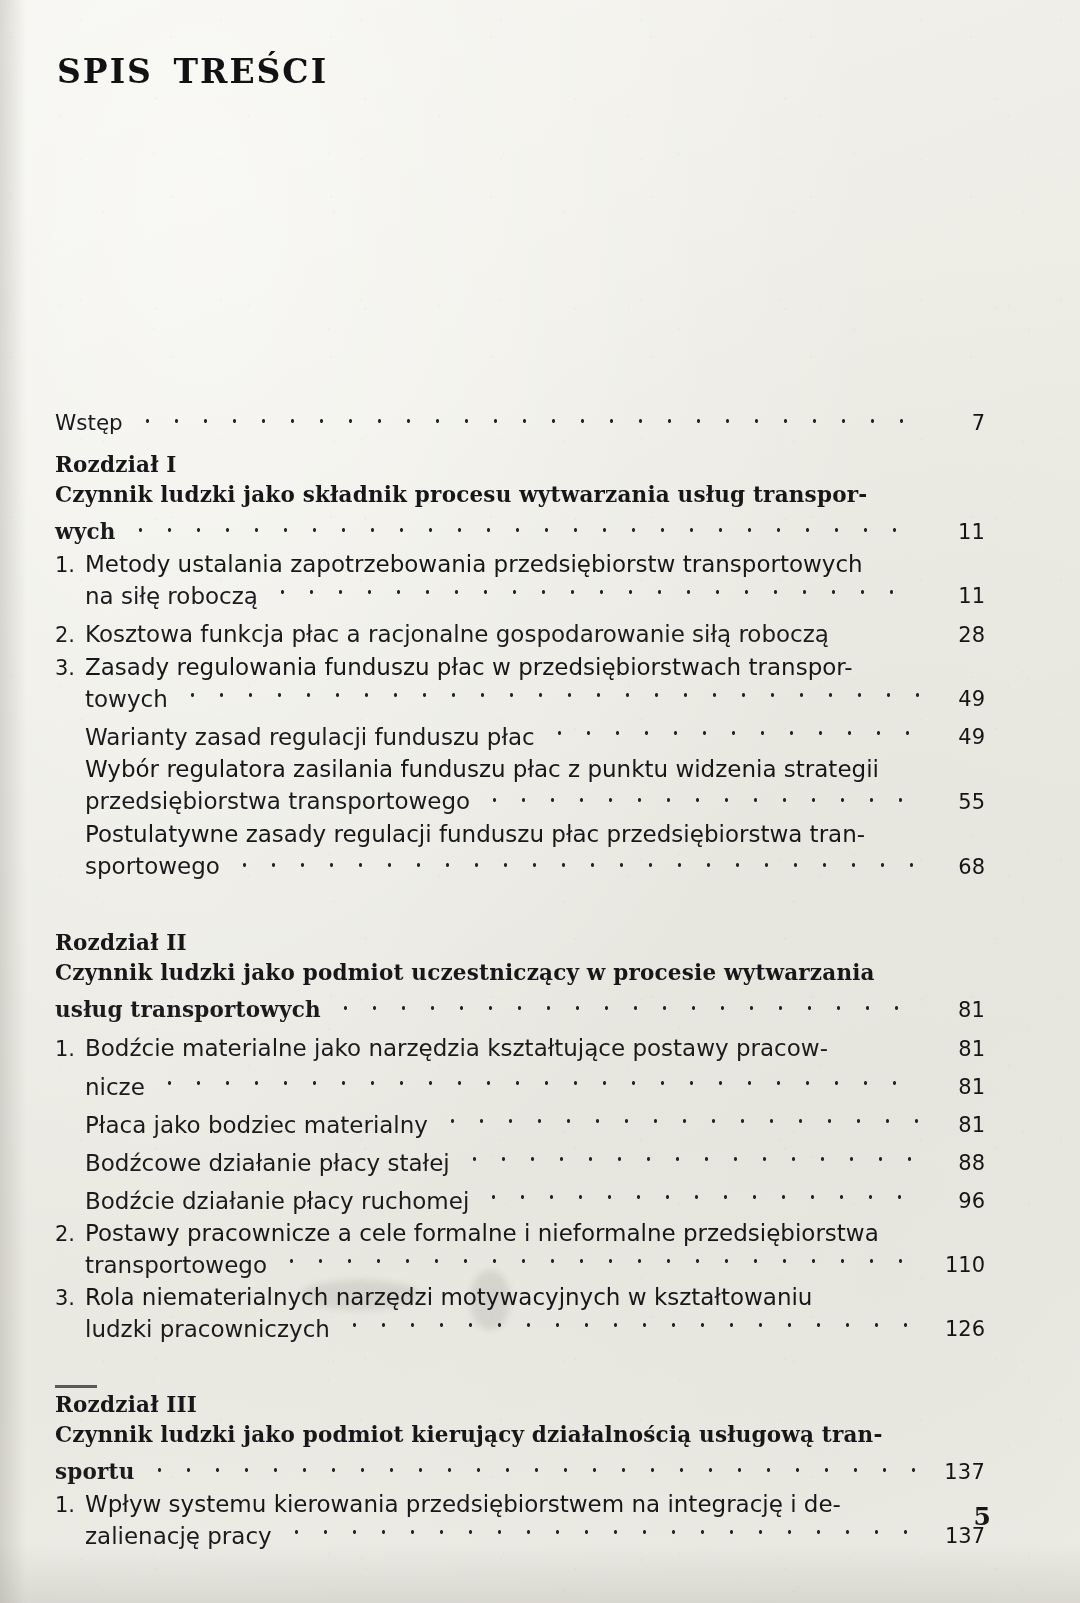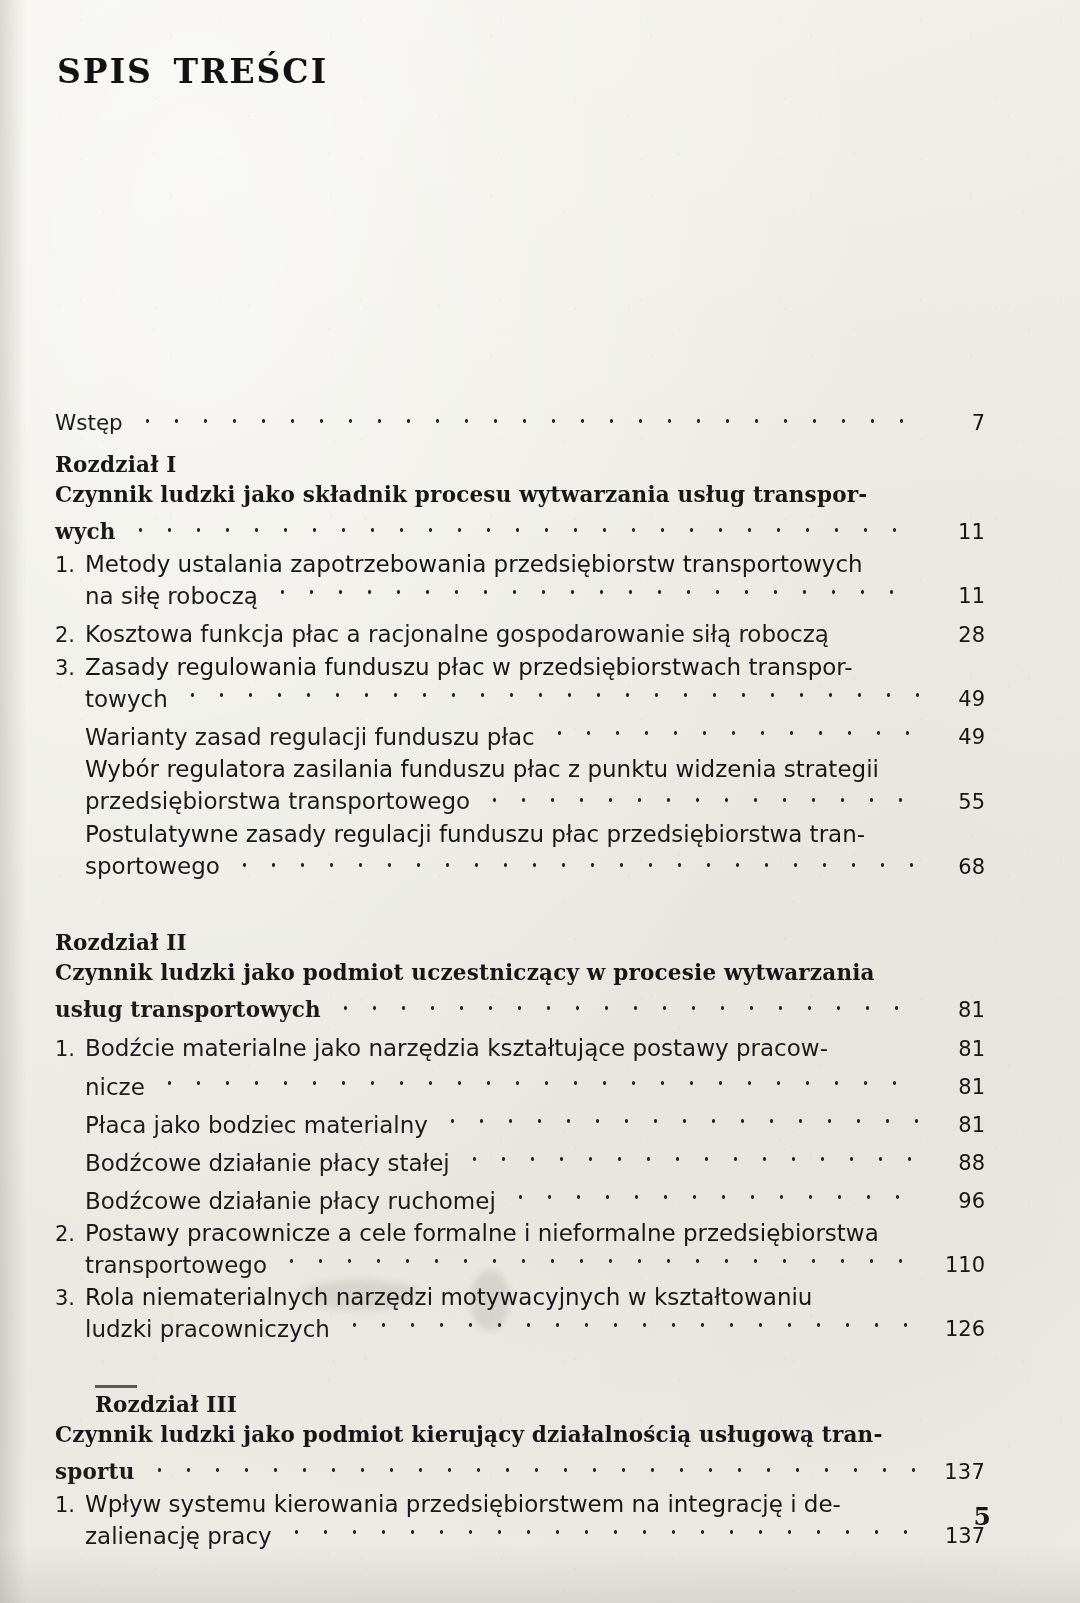--- a/index.html
+++ b/index.html
@@ -269,21 +269,21 @@
           <span class="pageno">81</span>
         </div>
 
         <div class="entry indent1">
           <span class="txt sub">Bodźcowe  działanie  płacy  stałej</span>
           <span class="leaders"></span>
           <span class="pageno">88</span>
         </div>
 
         <div class="entry indent1">
-          <span class="txt sub">Bodźcowe  działanie  płacy  ruchomej</span>
+          <span class="txt sub">Bodźcie  działanie  płacy  ruchomej</span>
           <span class="leaders"></span>
           <span class="pageno">96</span>
         </div>
 
         <div>
           <div class="row">
             <span class="num">2.</span>
             <span class="sub">Postawy pracownicze a cele formalne i nieformalne przedsiębiorstwa</span>
           </div>
           <div class="entry indent1">
@@ -302,21 +302,21 @@
             <span class="txt sub">ludzki  pracowniczych</span>
             <span class="leaders"></span>
             <span class="pageno">126</span>
           </div>
         </div>
       </div>
 
       <div class="gap-l"></div>
 
       <div>
-        <div class="heading" style="position:relative;margin-left:40px;">
+        <div class="heading" style="position:relative;">
           <span class="strike-top"></span>
           <span>Rozdział III</span>
         </div>
         <div class="heading" style="line-height:36px;">Czynnik  ludzki  jako  podmiot  kierujący  działalnością  usługową  tran-</div>
         <div class="entry heading">
           <span class="txt">sportu</span>
           <span class="leaders"></span>
           <span class="pageno" style="font-family:'DejaVu Sans',sans-serif;font-weight:normal;">137</span>
         </div>
 

